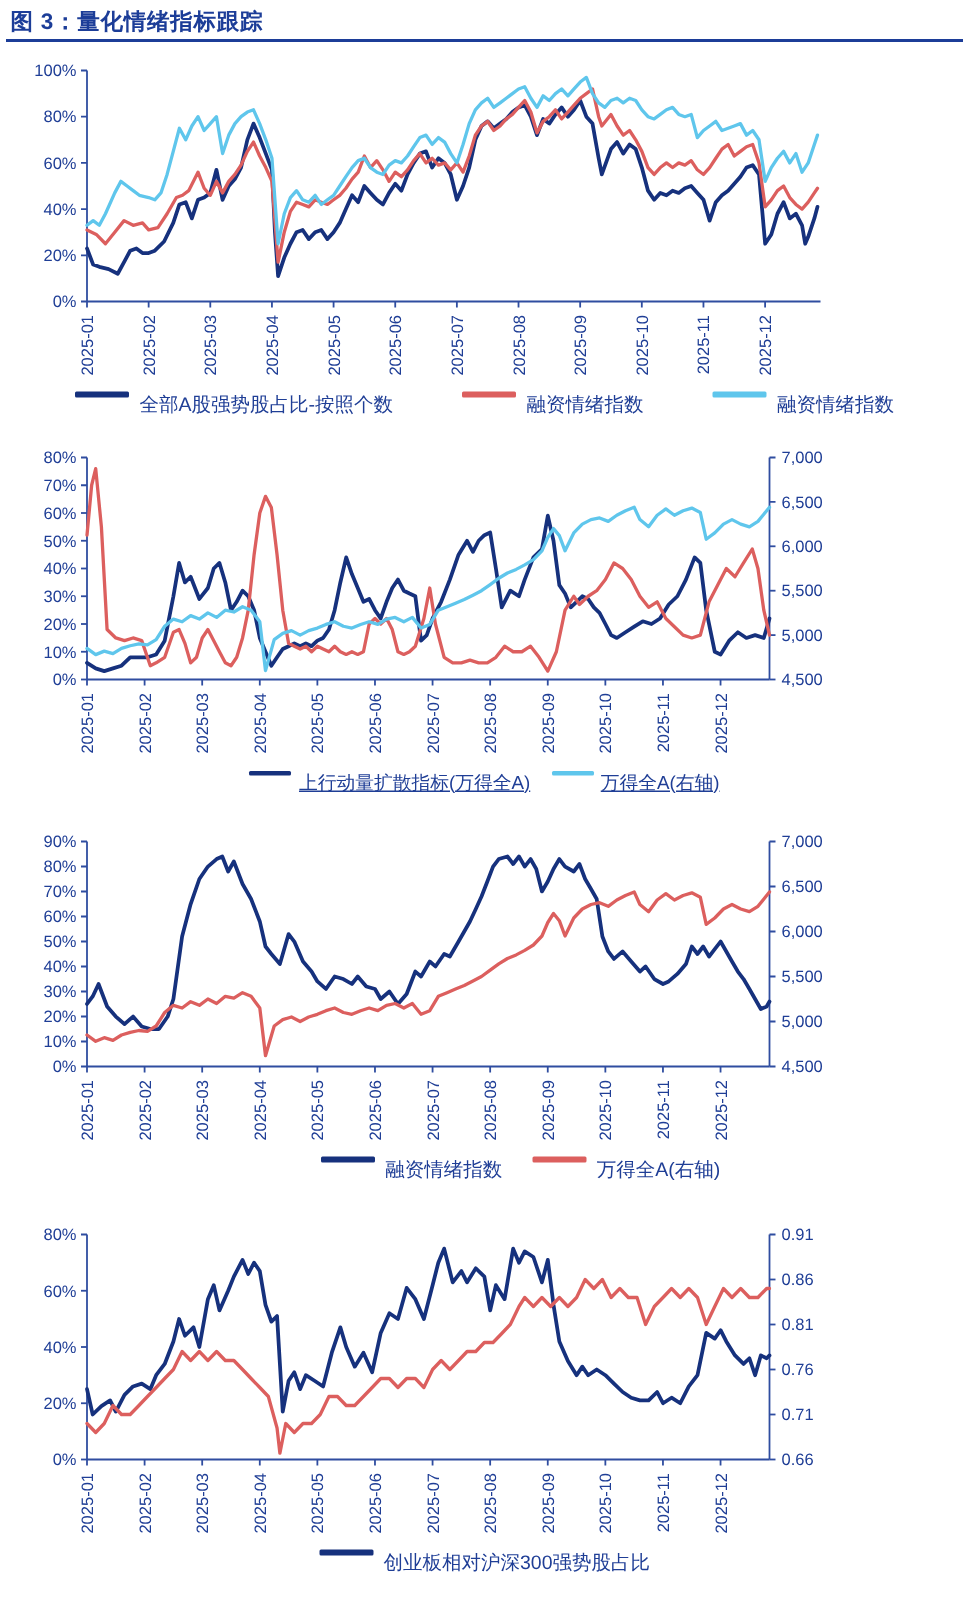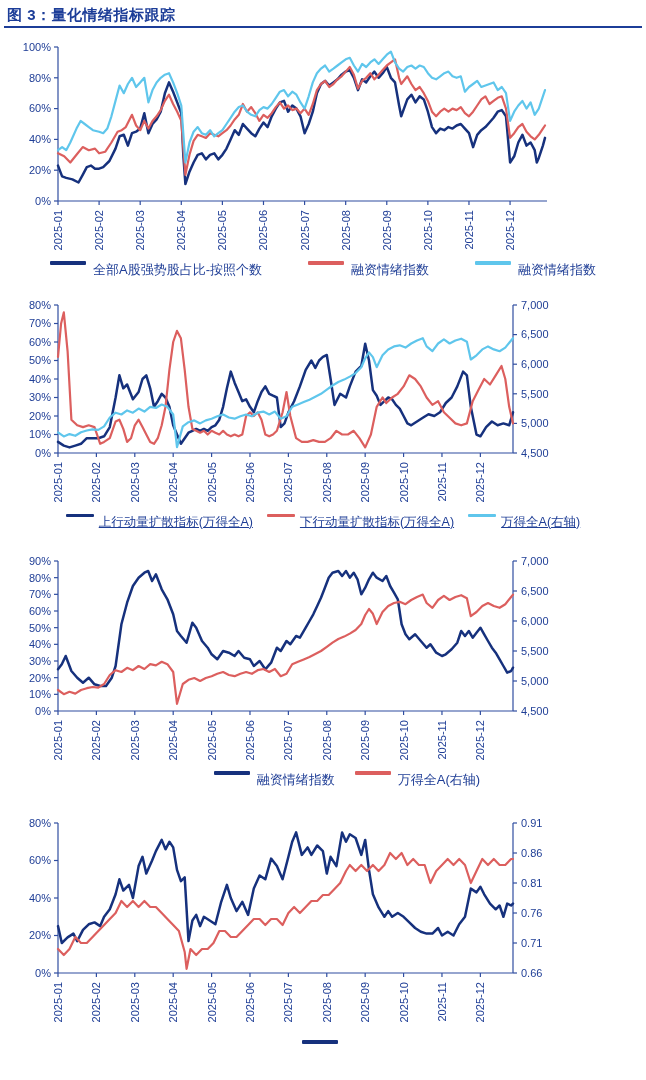--- a/index.html
+++ b/index.html
@@ -172,24 +172,20 @@
           <text x="484.36286919831224" y="165" text-anchor="end" transform="rotate(-90 484.36286919831224 165)">2025-12</text>
           <polyline points="58.0,144.9 63.8,148.6 69.5,150.4 75.3,148.6 81.0,146.8 86.8,141.2 92.6,141.2 98.3,141.2 104.1,139.3 109.8,130.1 115.6,100.5 119.4,78.3 123.3,91.3 127.1,87.5 132.9,102.3 138.6,95.0 142.5,82.0 146.3,78.3 150.2,91.3 154.0,109.8 157.8,104.2 161.7,96.8 165.5,100.5 169.4,109.8 173.2,128.3 177.0,137.5 180.9,146.8 184.7,141.2 188.5,135.7 192.4,133.8 196.2,131.9 200.1,133.8 203.9,131.9 207.7,133.8 211.6,130.1 215.4,128.3 219.3,122.7 223.1,109.8 226.9,91.3 230.8,74.6 234.6,85.7 238.5,95.0 242.3,104.2 246.1,102.3 250.0,109.8 253.8,115.3 257.7,104.2 261.5,95.0 265.3,89.4 269.2,96.8 273.0,98.7 276.9,100.5 280.7,130.1 284.5,126.4 288.4,115.3 294.1,104.2 299.9,89.4 305.7,72.8 311.4,63.5 315.3,70.9 319.1,63.5 322.9,59.8 326.8,58.0 330.6,82.0 334.5,107.9 340.2,96.8 346.0,100.5 349.8,89.4 355.6,74.6 361.3,69.0 365.2,46.8 369.0,63.5 372.9,93.1 376.7,98.7 380.5,107.9 384.4,104.2 388.2,100.5 392.1,102.3 395.9,107.9 399.7,111.6 403.6,119.0 407.4,126.4 411.2,128.3 417.0,124.5 422.8,120.8 428.5,117.2 434.3,119.0 440.0,115.3 445.8,106.0 451.6,100.5 457.3,89.4 463.1,74.6 466.9,78.3 470.8,109.8 476.5,137.5 480.4,139.3 486.1,130.1 491.9,124.5 497.6,128.3 503.4,126.4 509.2,128.3 513.0,115.3" fill="none" stroke="#16317D" stroke-width="2.5" stroke-linejoin="round" stroke-linecap="round"></polyline>
           <polyline points="58.0,59.8 61.1,26.5 63.8,15.4 67.6,54.3 71.4,122.7 77.2,128.3 83.0,130.1 88.7,128.3 94.5,130.1 100.2,146.8 104.1,144.9 109.8,141.2 115.6,124.5 119.4,122.7 123.3,131.9 127.1,144.9 131.0,141.2 134.8,128.3 138.6,122.7 142.5,130.1 146.3,137.5 150.2,144.9 154.0,146.8 157.8,141.2 161.7,128.3 165.5,109.8 169.4,72.8 173.2,45.0 177.0,33.9 180.9,41.3 184.7,72.8 188.5,109.8 192.4,131.9 196.2,133.8 200.1,135.7 203.9,133.8 207.7,137.5 211.6,133.8 215.4,135.7 219.3,137.5 223.1,133.8 226.9,137.5 230.8,139.3 234.6,137.5 238.5,139.3 242.3,137.5 246.1,119.0 250.0,115.3 253.8,119.0 257.7,115.3 261.5,122.7 265.3,137.5 269.2,139.3 273.0,137.5 276.9,133.8 282.6,115.3 286.5,95.0 290.3,119.0 296.1,141.2 301.8,144.9 307.6,144.9 313.3,143.1 319.1,144.9 324.9,144.9 330.6,141.2 336.4,133.8 342.1,137.5 347.9,137.5 353.7,133.8 359.4,141.2 365.2,150.4 370.9,137.5 376.7,109.8 382.5,100.5 386.3,106.0 392.1,100.5 397.8,96.8 403.6,89.4 409.3,78.3 415.1,82.0 420.8,89.4 426.6,100.5 432.4,107.9 438.1,104.2 443.9,115.3 449.6,120.8 455.4,126.4 461.2,128.3 466.9,126.4 472.7,104.2 478.4,93.1 484.2,82.0 490.0,87.5 495.7,78.3 501.5,69.0 505.3,82.0 509.2,109.8 513.0,126.4" fill="none" stroke="#DC5F5E" stroke-width="2.2" stroke-linejoin="round" stroke-linecap="round"></polyline>
           <polyline points="58.0,135.3 63.8,139.4 69.5,137.1 75.3,138.8 81.0,135.3 86.8,133.5 92.6,132.3 98.3,132.9 104.1,129.4 109.8,120.5 115.6,115.7 121.4,117.5 127.1,113.4 132.9,115.7 138.6,111.6 144.4,114.6 150.2,109.8 155.9,111.0 161.7,107.5 167.4,109.8 173.2,117.5 177.0,150.1 182.8,129.4 188.5,125.2 194.3,123.4 200.1,126.4 205.8,123.4 211.6,121.7 217.3,119.3 223.1,117.5 228.9,120.5 234.6,121.7 240.4,119.3 246.1,117.5 251.9,119.3 257.7,115.7 263.4,114.6 269.2,117.5 274.9,114.6 280.7,121.7 286.5,119.3 292.2,109.8 298.0,107.5 303.7,105.1 309.5,102.7 315.3,99.8 321.0,96.8 326.8,92.7 332.5,88.5 338.3,85.0 344.1,82.6 349.8,79.6 355.6,76.1 361.3,70.2 365.2,61.3 369.0,55.4 372.9,60.1 376.7,70.2 382.5,58.3 388.2,52.4 394.0,49.4 399.7,48.3 405.5,50.6 411.2,46.5 417.0,43.5 422.8,41.2 426.6,49.4 432.4,54.2 438.1,46.5 443.9,42.3 449.6,46.5 455.4,43.5 461.2,41.7 466.9,44.7 470.8,62.5 476.5,58.3 482.3,52.4 488.0,49.4 493.8,52.4 499.6,54.2 505.3,50.6 511.1,43.5 513.0,41.2" fill="none" stroke="#5FC6EC" stroke-width="2.2" stroke-linejoin="round" stroke-linecap="round"></polyline>
         </svg>
       </div>
     <div class="legend tight" style="gap: 14px; text-decoration: underline;">
         <span class="item">
           <span class="sw" style="background: rgb(22, 49, 125);"></span>
           <span>上行动量扩散指标(万得全A)</span>
-        </span>
-        <span class="item">
-          <span class="sw" style="background: rgb(220, 95, 94);"></span>
-          <span>下行动量扩散指标(万得全A)</span>
         </span>
         <span class="item">
           <span class="sw" style="background: rgb(95, 198, 236);"></span>
           <span>万得全A(右轴)</span>
         </span>
       </div>
   </section>
   <section class="chart-block c3">
     <div class="chart-canvas">
         <svg width="646" height="216" viewBox="0 0 646 216">
@@ -319,16 +315,17 @@
           <text x="445.9662447257384" y="167" text-anchor="end" transform="rotate(-90 445.9662447257384 167)">2025-11</text>
           <line x1="480.36286919831224" y1="158" x2="480.36286919831224" y2="162" stroke="#2F4DA0" stroke-width="1.2"></line>
           <text x="484.36286919831224" y="167" text-anchor="end" transform="rotate(-90 484.36286919831224 167)">2025-12</text>
           <polyline points="58.0,111.1 61.8,128.0 67.6,122.4 73.4,118.6 77.2,126.1 83.0,114.9 88.7,109.3 94.5,107.4 100.2,111.1 104.1,101.8 109.8,94.3 115.6,79.3 119.4,64.3 123.3,75.5 129.0,69.9 132.9,83.0 138.6,51.1 142.5,41.8 146.3,58.6 152.1,45.5 155.9,36.1 161.7,24.9 165.5,34.3 169.4,26.8 173.2,32.4 177.0,54.9 180.9,66.1 184.7,62.4 188.5,126.1 192.4,105.5 196.2,99.9 200.1,111.1 203.9,101.8 209.7,105.5 215.4,109.3 221.2,86.8 226.9,69.9 230.8,83.0 236.5,96.1 242.3,86.8 248.1,99.9 253.8,73.6 259.6,60.5 265.3,64.3 271.1,43.6 276.9,51.1 282.6,64.3 288.4,41.8 292.2,26.8 296.1,17.4 301.8,39.9 307.6,32.4 311.4,39.9 317.2,30.5 322.9,36.1 326.8,58.6 330.6,41.8 336.4,51.1 342.1,17.4 346.0,26.8 349.8,19.3 355.6,23.0 361.3,39.9 365.2,24.9 369.0,54.9 372.9,79.3 378.6,92.4 384.4,101.8 388.2,96.1 392.1,101.8 397.8,98.0 403.6,101.8 409.3,107.4 415.1,113.0 420.8,116.8 426.6,118.6 432.4,118.6 438.1,113.0 442.0,120.5 447.7,116.8 453.5,120.5 459.2,109.3 465.0,101.8 470.8,73.6 476.5,77.4 480.4,71.8 484.2,79.3 490.0,88.6 495.7,94.3 499.6,90.5 503.4,101.8 507.2,88.6 511.1,90.5 513.0,88.6" fill="none" stroke="#16317D" stroke-width="2.5" stroke-linejoin="round" stroke-linecap="round"></polyline>
           <polyline points="58.0,134.0 63.8,140.0 69.5,134.0 75.3,122.0 81.0,128.0 86.8,128.0 92.6,122.0 98.3,116.0 104.1,110.0 109.8,104.0 115.6,98.0 121.4,86.0 127.1,92.0 132.9,86.0 138.6,92.0 144.4,86.0 150.2,92.0 155.9,92.0 161.7,98.0 167.4,104.0 173.2,110.0 178.9,116.0 184.7,137.0 186.6,153.8 190.5,134.0 196.2,140.0 202.0,134.0 207.7,134.0 213.5,128.0 219.3,116.0 225.0,116.0 230.8,122.0 236.5,122.0 242.3,116.0 248.1,110.0 253.8,104.0 259.6,104.0 265.3,110.0 271.1,104.0 276.9,104.0 282.6,110.0 288.4,98.0 294.1,92.0 299.9,98.0 305.7,92.0 311.4,86.0 317.2,86.0 322.9,80.0 328.7,80.0 334.5,74.0 340.2,68.0 346.0,56.0 349.8,50.0 355.6,56.0 361.3,50.0 367.1,56.0 372.9,50.0 378.6,56.0 384.4,50.0 390.1,38.0 395.9,44.0 401.6,38.0 407.4,50.0 413.2,44.0 418.9,50.0 424.7,50.0 430.4,68.0 436.2,56.0 442.0,50.0 447.7,44.0 453.5,50.0 459.2,44.0 465.0,50.0 470.8,68.0 476.5,56.0 482.3,44.0 488.0,50.0 493.8,44.0 499.6,50.0 505.3,50.0 511.1,44.0 513.0,44.0" fill="none" stroke="#DC5F5E" stroke-width="2.2" stroke-linejoin="round" stroke-linecap="round"></polyline>
         </svg>
       </div>
     <div class="legend" style="gap: 56px;">
         <span class="item">
           <span class="sw" style="background: rgb(22, 49, 125);"></span>
+          <span>创业板相对沪深300强势股占比</span>
         </span>
       </div>
   </section>
 </main>
 
 </body></html>

